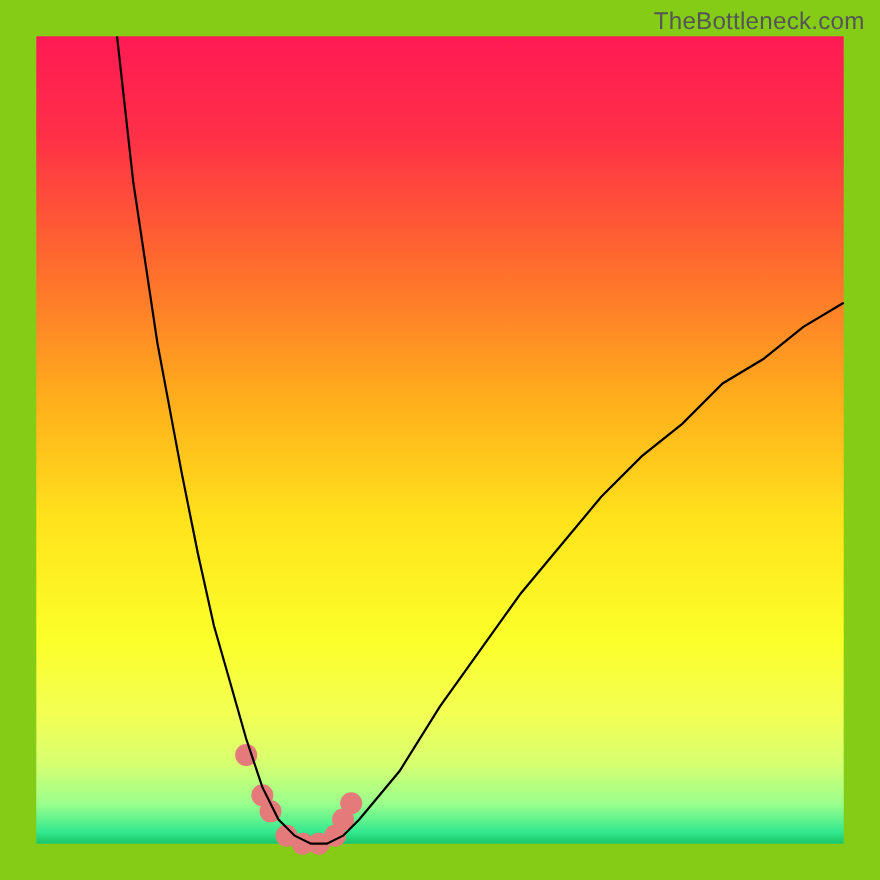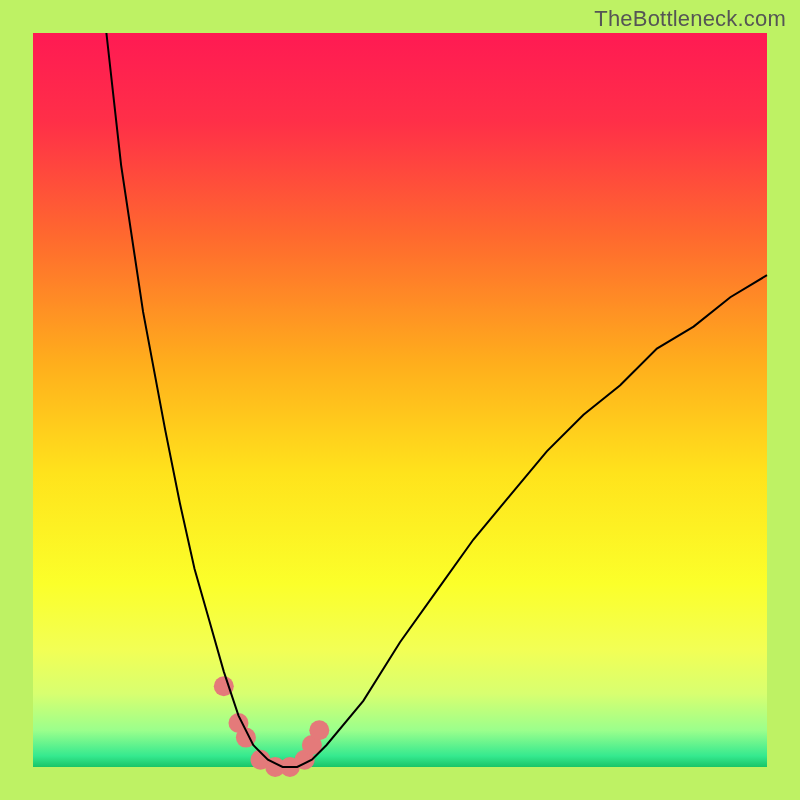--- a/index.html
+++ b/index.html
@@ -1,17 +1,17 @@
 <!DOCTYPE html>
 <html><head>
 <meta charset="utf-8">
 <style>
   * { margin: 0; padding: 0; box-sizing: border-box; }
   html, body { width: 800px; height: 800px; overflow: hidden; background: #000; }
-  .wrap { position: relative; width: 800px; height: 800px; background: #bef264; }
+  .wrap { position: relative; width: 800px; height: 800px; background: #84cc16; }
   .watermark {
     position: absolute;
     top: 6px;
     right: 14px;
     font-family: Arial, Helvetica, sans-serif;
     font-size: 22px;
     color: #555;
     letter-spacing: 0.2px;
     font-weight: 500;
   }

